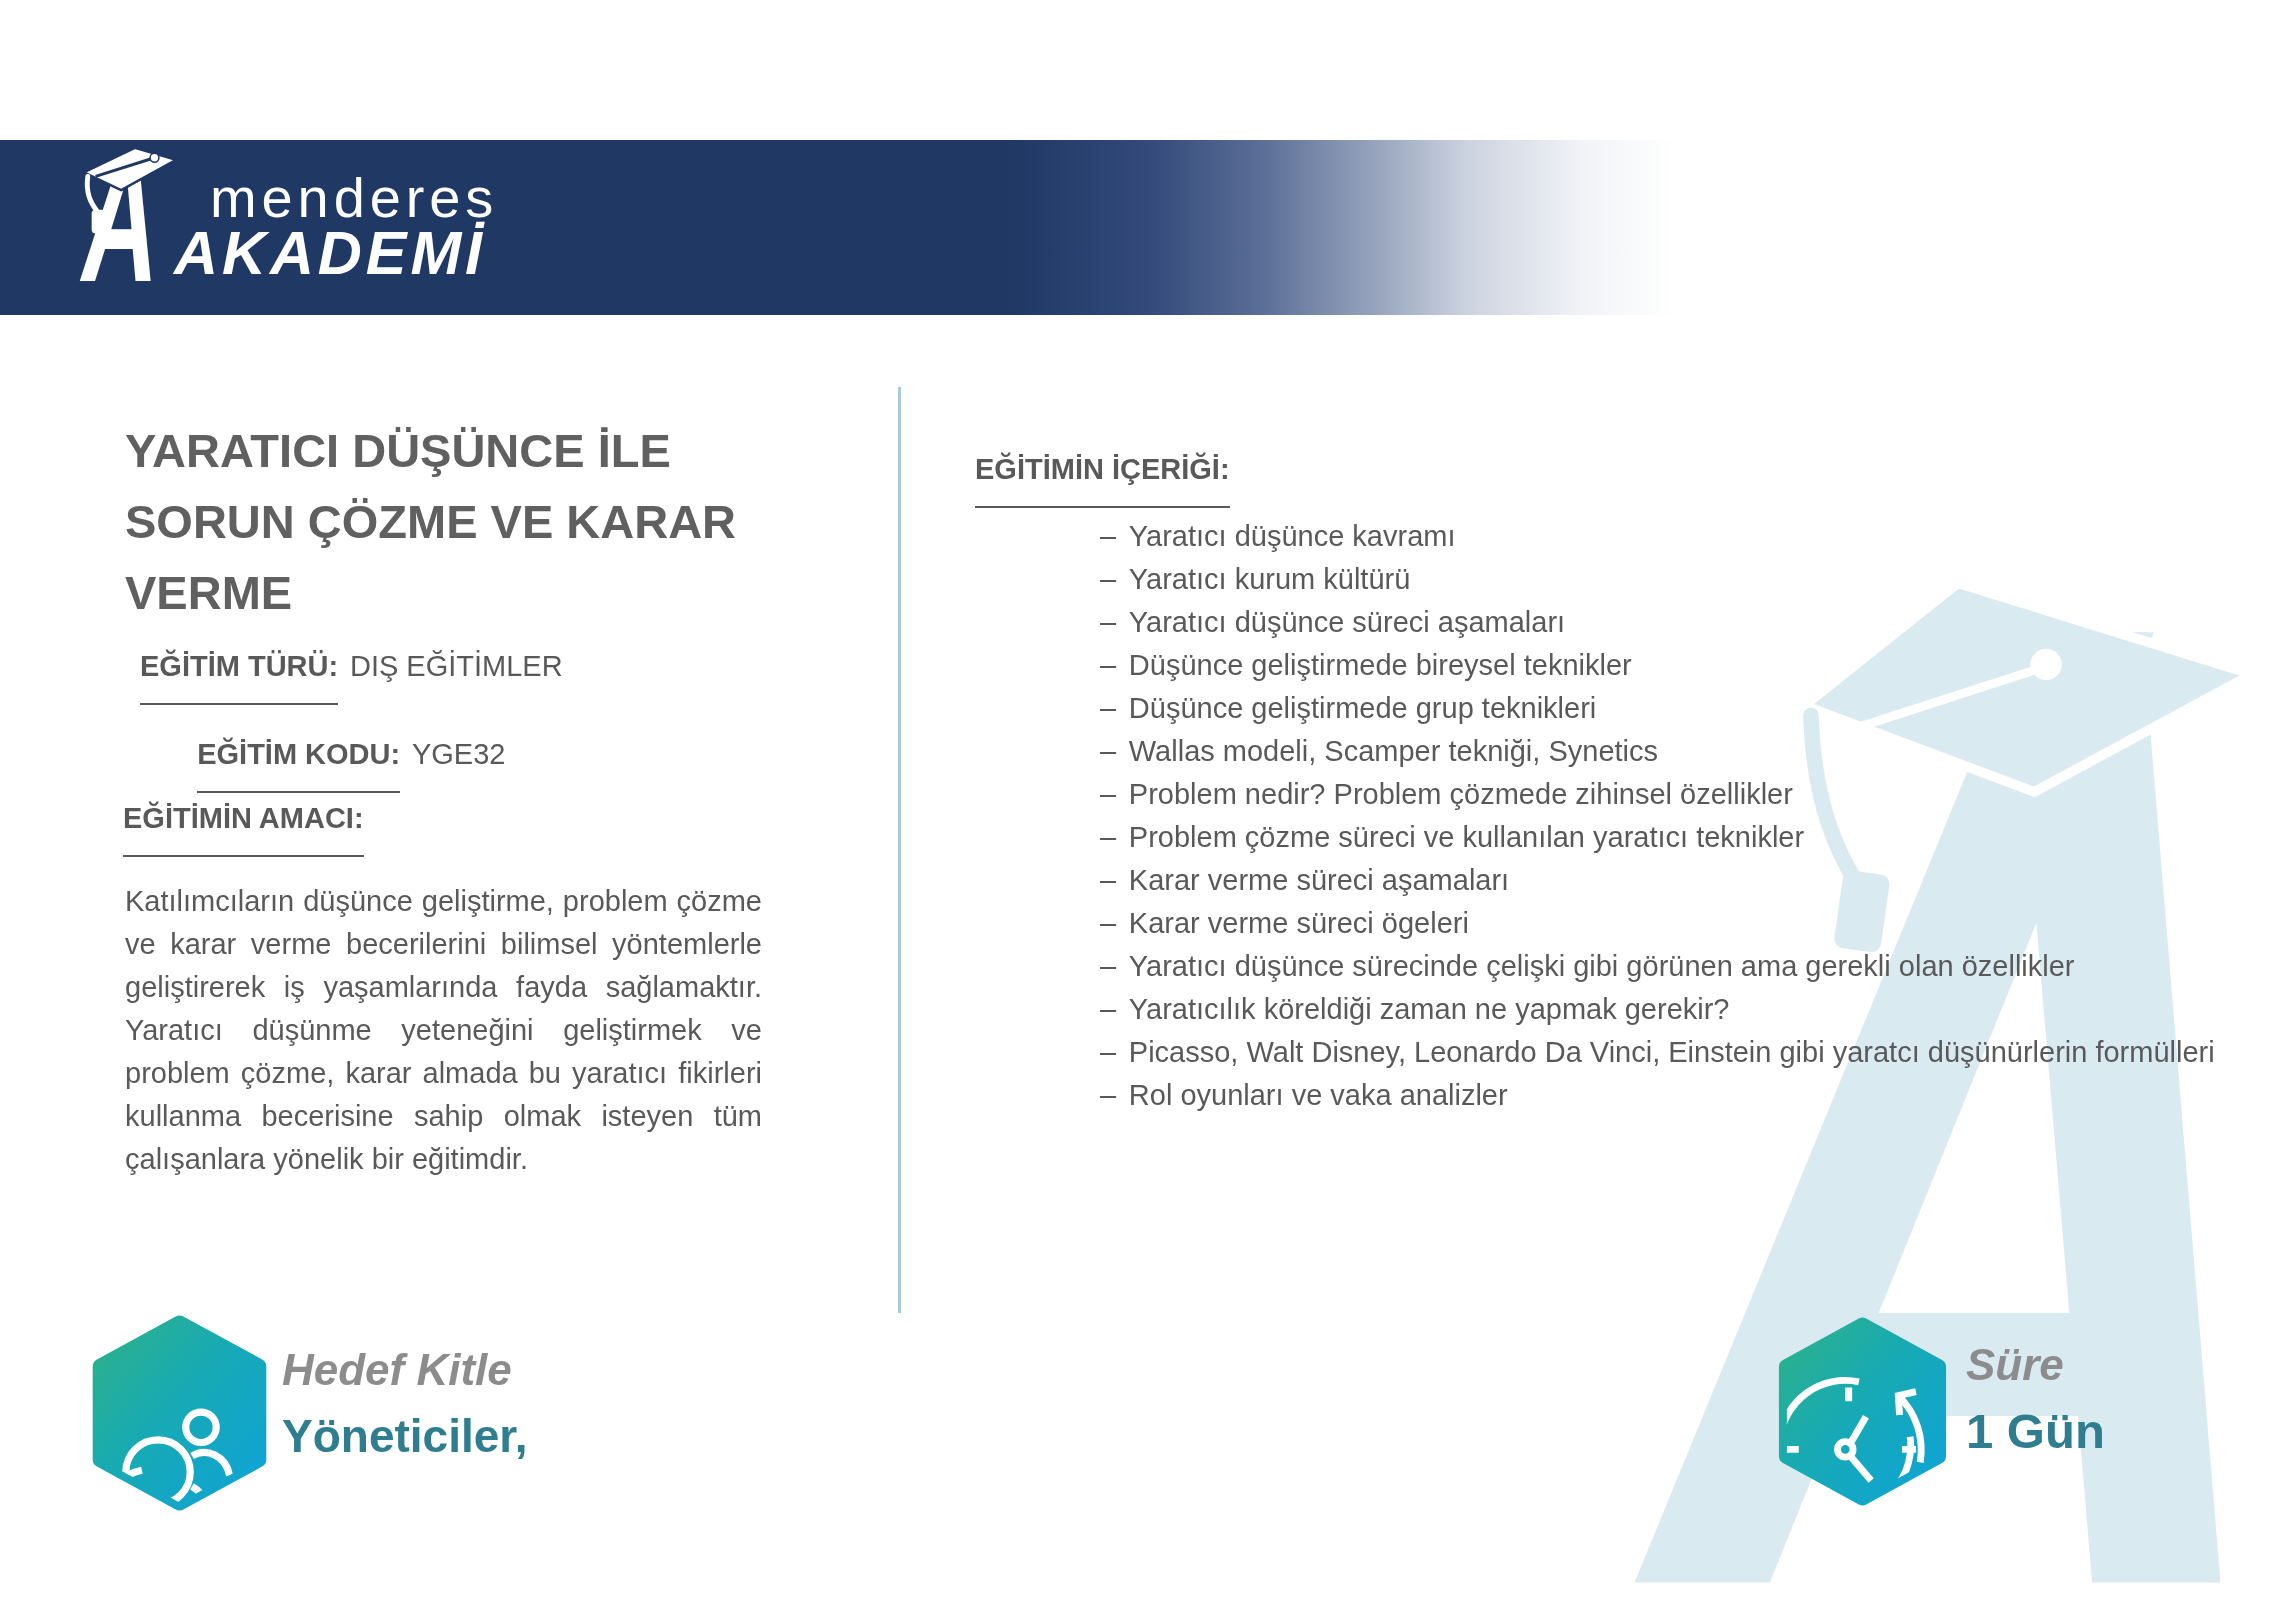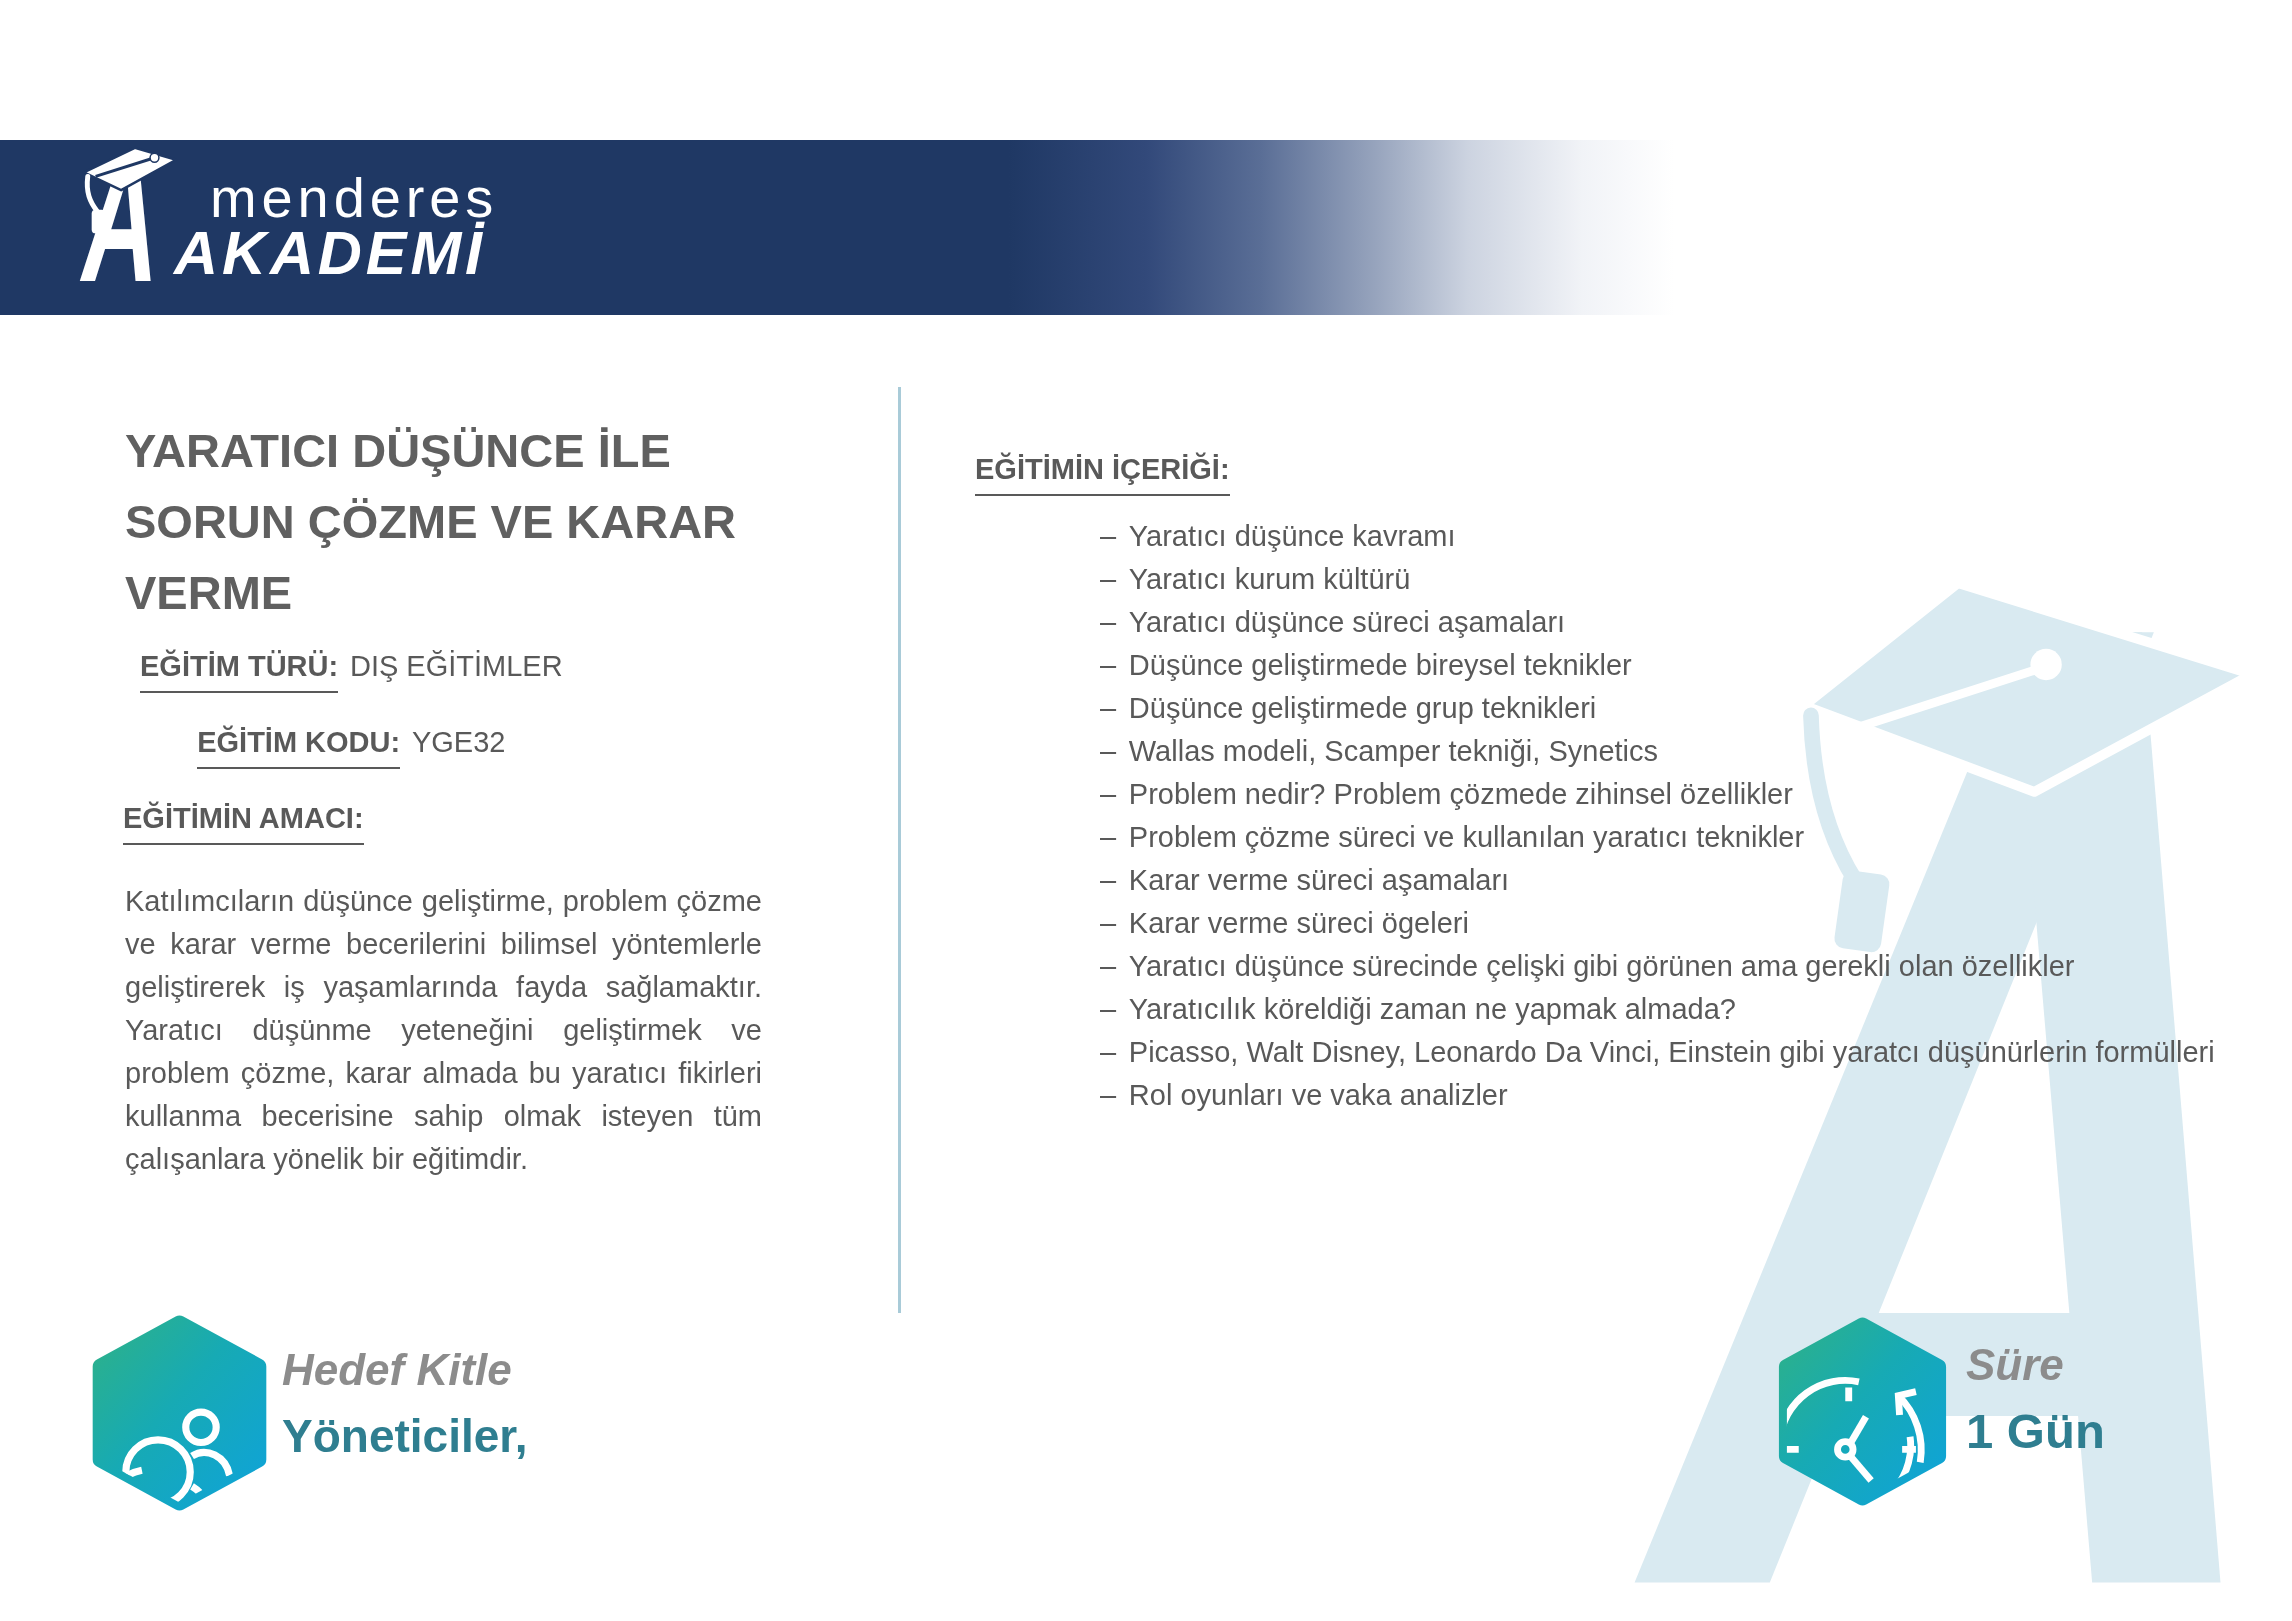--- a/index.html
+++ b/index.html
@@ -34,21 +34,21 @@
 
   
   .title{
     position:absolute;left:125px;top:384px;width:725px;z-index:2;
     font-size:47px;font-weight:bold;color:#606060;line-height:71px;
   }
   .fields{position:absolute;left:140px;top:650px;z-index:2;text-align:center;}
   .field{margin-bottom:33px;font-size:29px;}
   .lbl{
     font-weight:bold;color:#595959;display:inline-block;
-    border-bottom:2.9px solid #595959;padding-bottom:8px;
+    border-bottom:2.9px solid #595959;padding-bottom:20px;
   }
   .val{margin-left:11.8px;color:#595959;}
   .purpose-h{position:absolute;left:123px;top:802px;z-index:2;font-size:29px;}
   .purpose-p{
     position:absolute;left:125px;top:851px;width:637px;z-index:2;
     font-size:29px;line-height:43px;text-align:justify;color:#595959;
   }
 
   
   .divider{position:absolute;left:898px;top:387px;width:2.9px;height:926px;background:#a9cbd8;z-index:2;}
@@ -155,21 +155,21 @@
       <div class="li">
       <span class="dash">–</span><span>Karar verme süreci aşamaları</span>
     </div>
       <div class="li">
       <span class="dash">–</span><span>Karar verme süreci ögeleri</span>
     </div>
       <div class="li">
       <span class="dash">–</span><span>Yaratıcı düşünce sürecinde çelişki gibi görünen ama gerekli olan özellikler</span>
     </div>
       <div class="li">
-      <span class="dash">–</span><span>Yaratıcılık köreldiği zaman ne yapmak almada?</span>
+      <span class="dash">–</span><span>Yaratıcılık köreldiği zaman ne yapmak gerekir?</span>
     </div>
       <div class="li">
       <span class="dash">–</span><span>Picasso, Walt Disney, Leonardo Da Vinci, Einstein gibi yaratcı düşünürlerin formülleri</span>
     </div>
       <div class="li">
       <span class="dash">–</span><span>Rol oyunları ve vaka analizler</span>
     </div>
     </div>
 
   <svg class="hex" style="left:90px;top:1312px;" width="179" height="202" viewBox="0 0 100 112">

